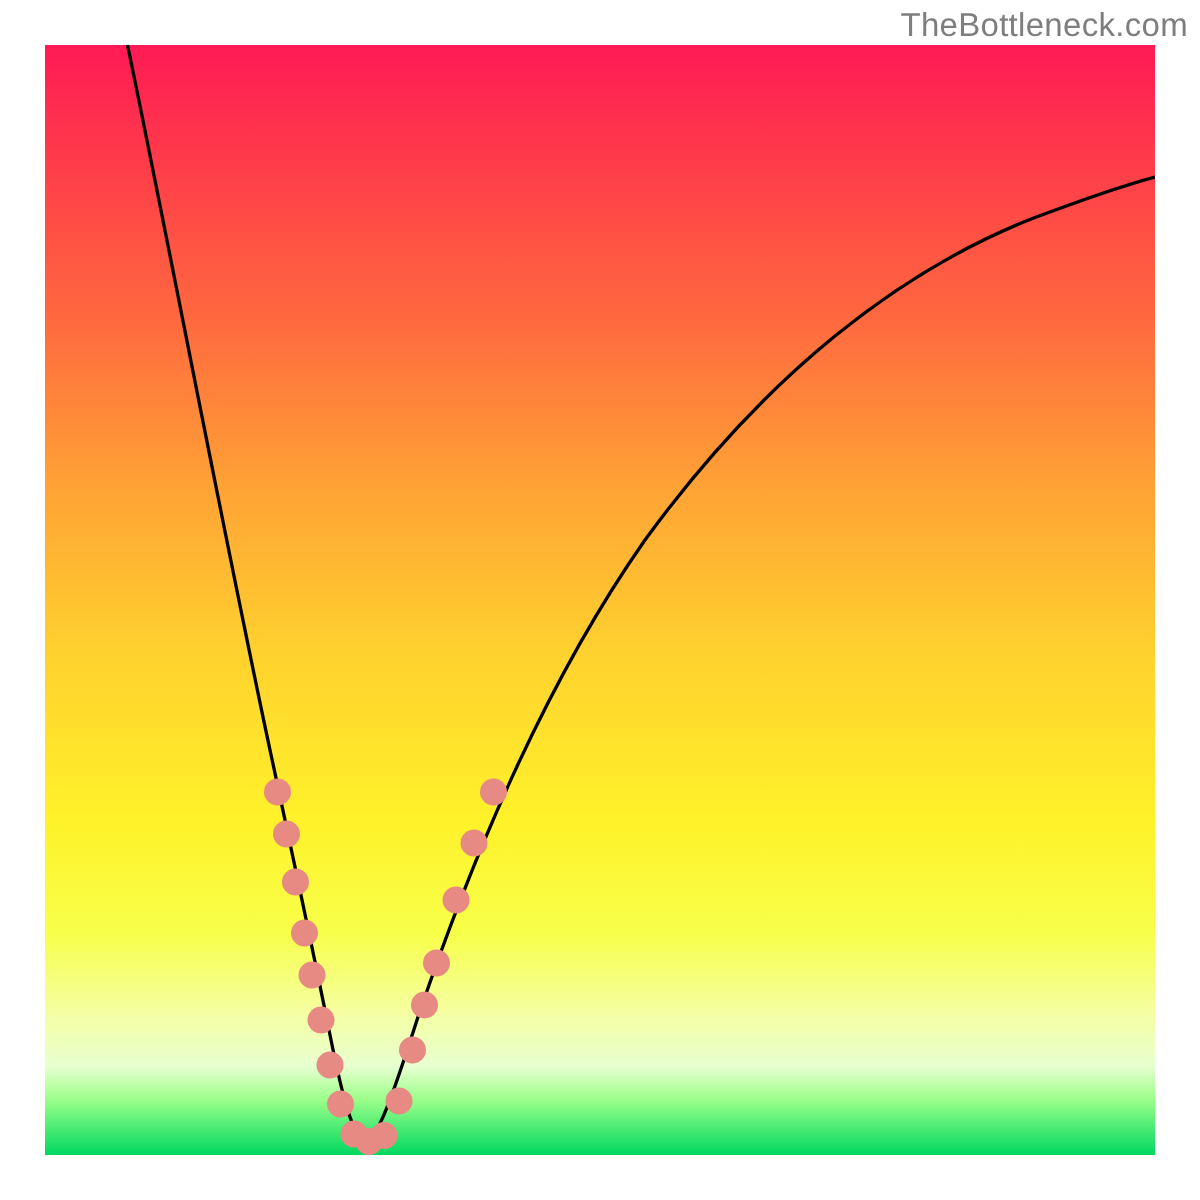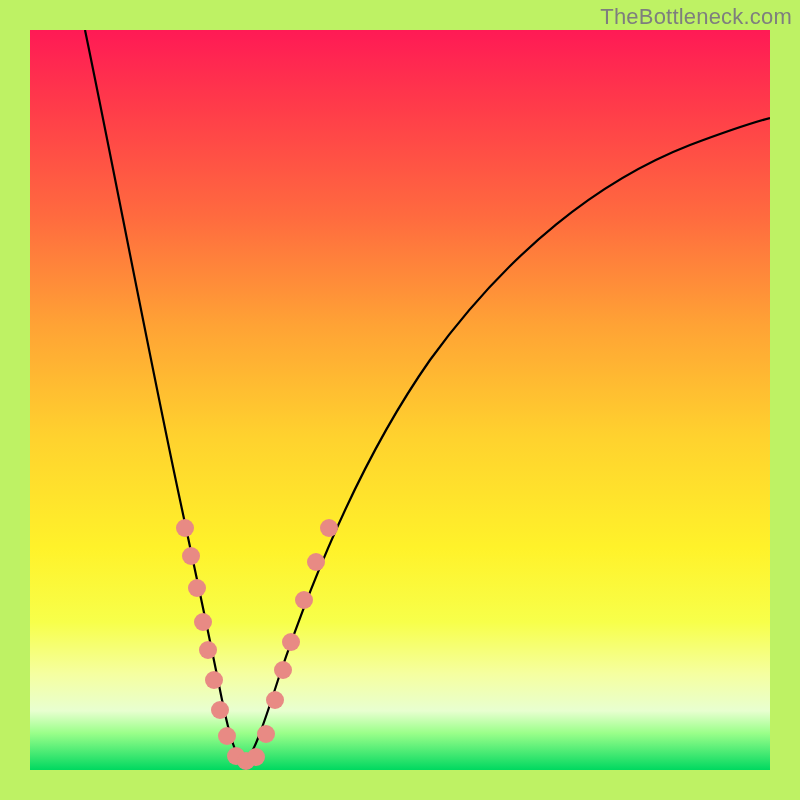--- a/index.html
+++ b/index.html
@@ -8,21 +8,21 @@
     width: 800px;
     height: 800px;
     overflow: hidden;
     background: #000;
     font-family: Arial, Helvetica, sans-serif;
   }
   .frame {
     position: absolute;
     top: 0; left: 0;
     width: 800px; height: 800px;
-    background: #bef264;
+    background: #ffffff;
   }
   .plot-area {
     position: absolute;
     top: 30px;
     left: 30px;
     width: 740px;
     height: 740px;
     overflow: hidden;
   }
   .gradient {

